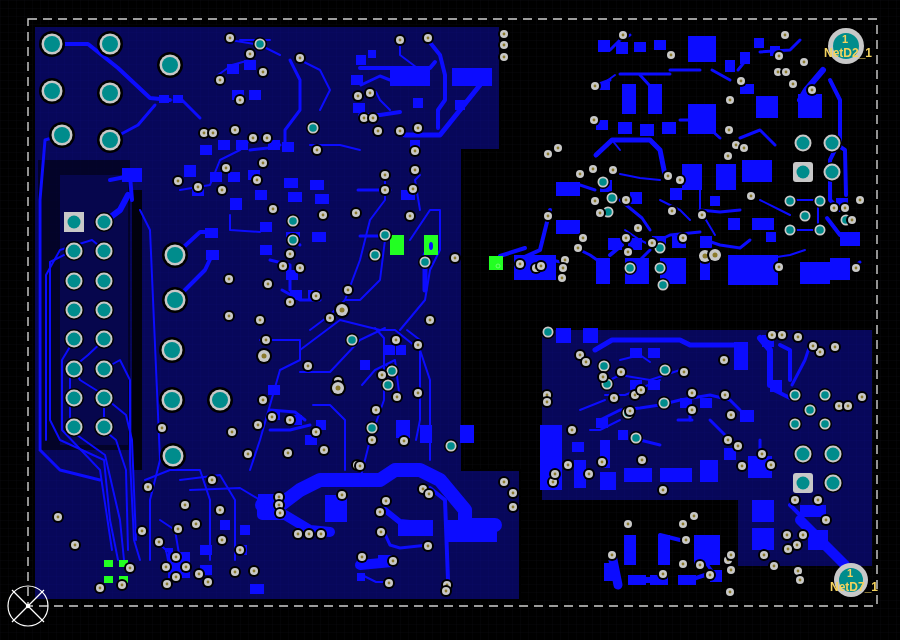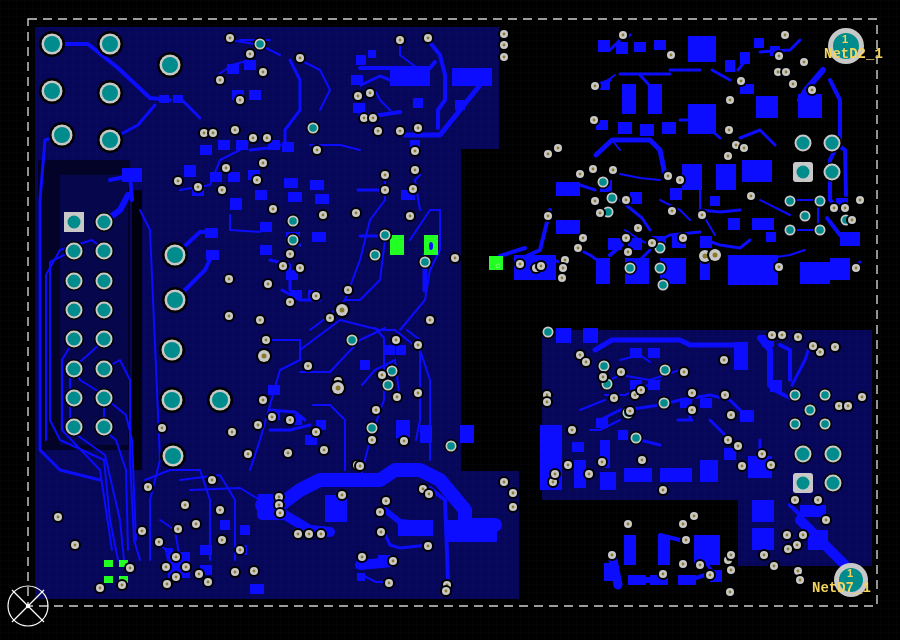--- a/index.html
+++ b/index.html
@@ -1,18 +1,18 @@
 <!DOCTYPE html>
 <html><head>
 <meta charset="utf-8">
 <style>
   html,body{margin:0;padding:0;background:#000;}
   body{width:900px;height:640px;overflow:hidden;position:relative;font-family:"Liberation Sans",sans-serif;}
   #canvas{position:absolute;left:0;top:0;width:900px;height:640px;}
-  .net-label{position:absolute;color:#f4d35e;font-size:14px;font-weight:bold;font-family:Liberation Mono, monospace;white-space:nowrap;pointer-events:none;text-align:right;}
+  .net-label{position:absolute;color:#f4d35e;font-size:12px;font-weight:bold;font-family:Liberation Sans, sans-serif;white-space:nowrap;pointer-events:none;text-align:right;}
   .pin-num{position:absolute;color:#f4d35e;font-size:11px;font-weight:bold;font-family:"Liberation Sans",sans-serif;pointer-events:none;}
 </style>
 </head>
 <body>
 
 <svg id="canvas" width="900" height="640" viewBox="0 0 900 640" xmlns="http://www.w3.org/2000/svg">
   <defs>
     <pattern id="grid" width="8" height="8" patternUnits="userSpaceOnUse">
       <path d="M8 0 L0 0 0 8" fill="none" stroke="#0e0e14" stroke-width="0.6"></path>
     </pattern>
@@ -728,13 +728,13 @@
     <circle cx="28" cy="606" r="20"></circle>
     <line x1="12" y1="590" x2="44" y2="622"></line>
     <line x1="44" y1="590" x2="12" y2="622"></line>
     <circle cx="28" cy="606" r="1.6" fill="#ffffff"></circle>
   </g>
 </svg>
 
 <div class="pin-num" style="left:842px;top:33px;">1</div>
 <div class="net-label" style="left:824px;top:46px;">NetD2_1</div>
 <div class="pin-num" style="left:847px;top:567px;">1</div>
-<div class="net-label" style="left:812px;top:580px;">NetD7_1</div>
+<div class="net-label" style="left:830px;top:580px;">NetD7_1</div>
 
 </body></html>

